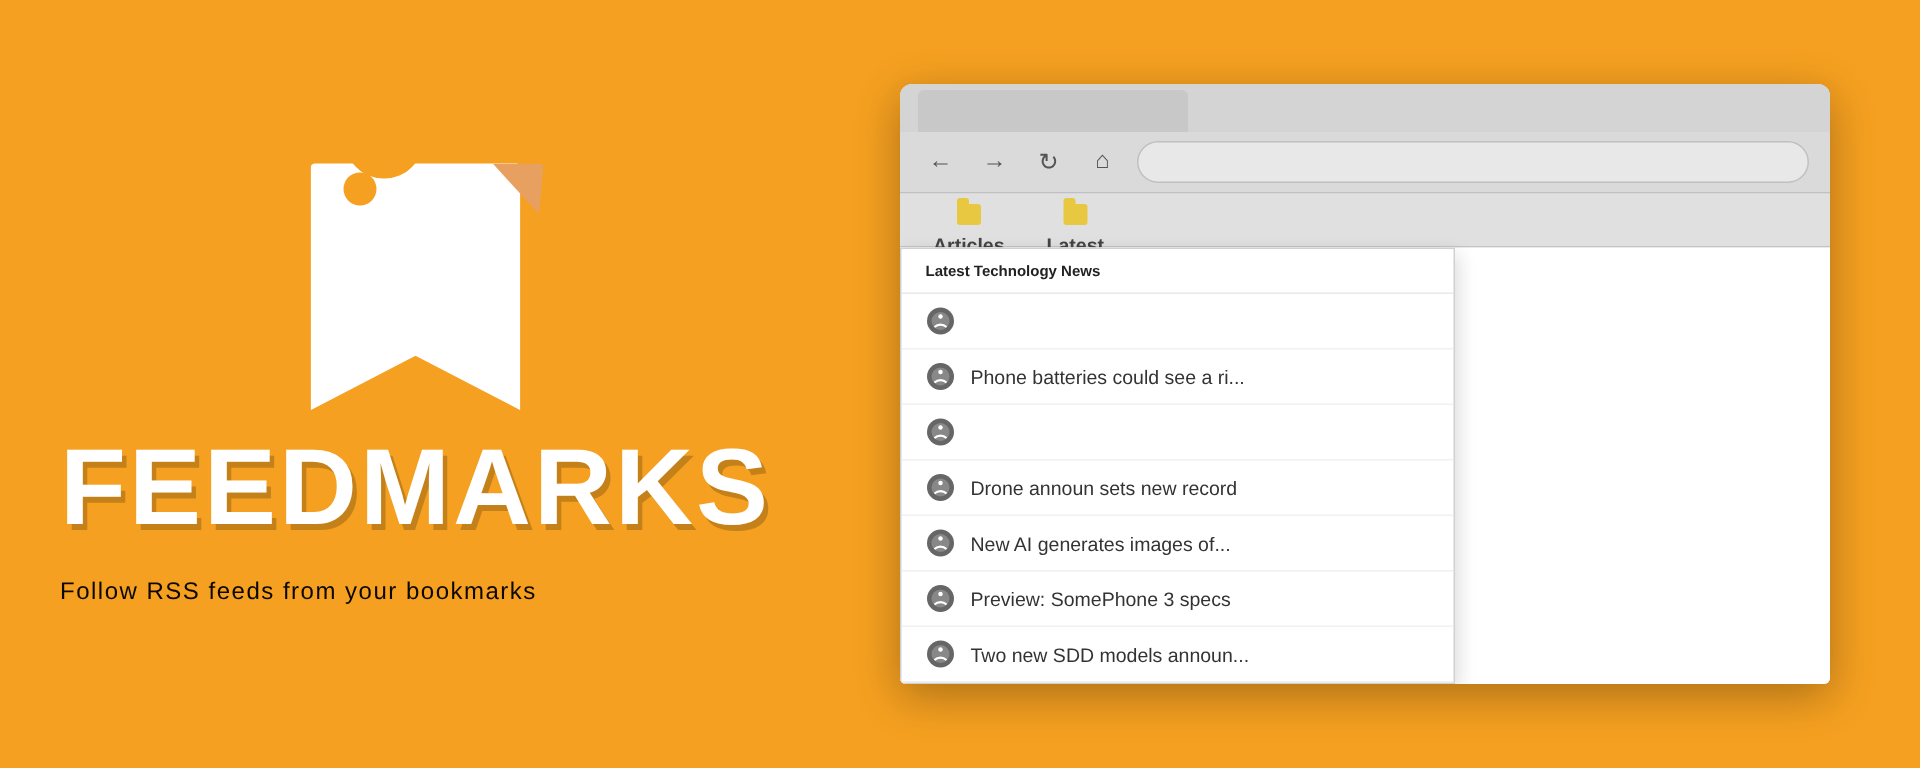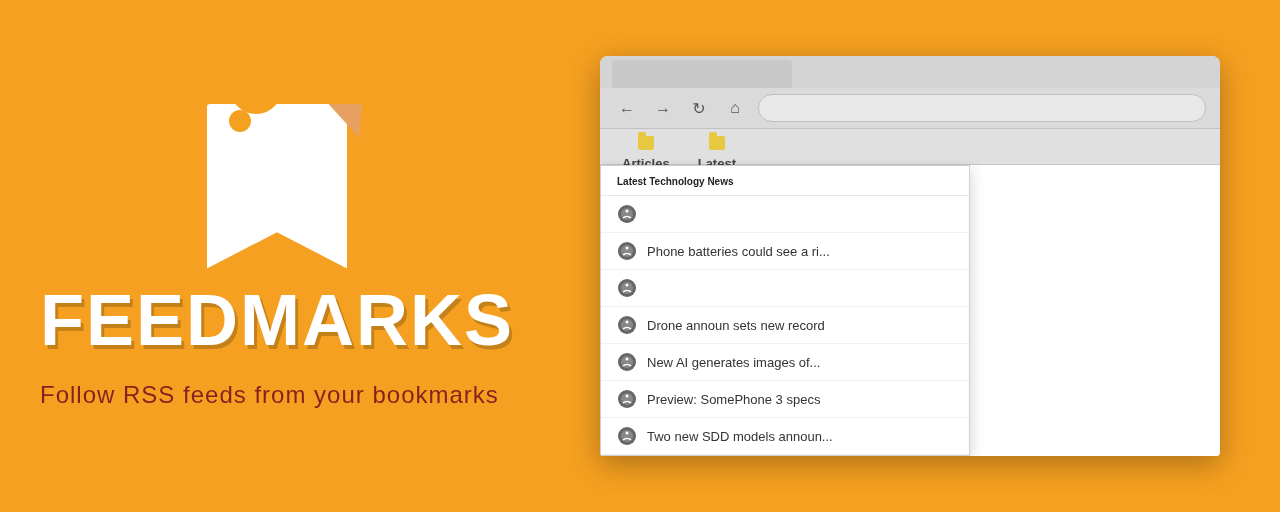--- a/index.html
+++ b/index.html
@@ -106,22 +106,22 @@
       font-weight: 900;
       font-size: 72px;
       color: white;
       letter-spacing: 2px;
       text-shadow: 3px 4px 0px rgba(0,0,0,0.2);
       margin-top: 10px;
     }
 
     .app-subtitle {
       font-family: Arial, sans-serif;
-      font-size: 24px;
-      color: #7f1d1d;
+      font-size: 16px;
+      color: #000000;
       letter-spacing: 1px;
       opacity: 0.95;
     }
 
     .right-section {
       flex: 1;
       display: flex;
       align-items: center;
       justify-content: center;
       padding: 20px 30px 20px 10px;

